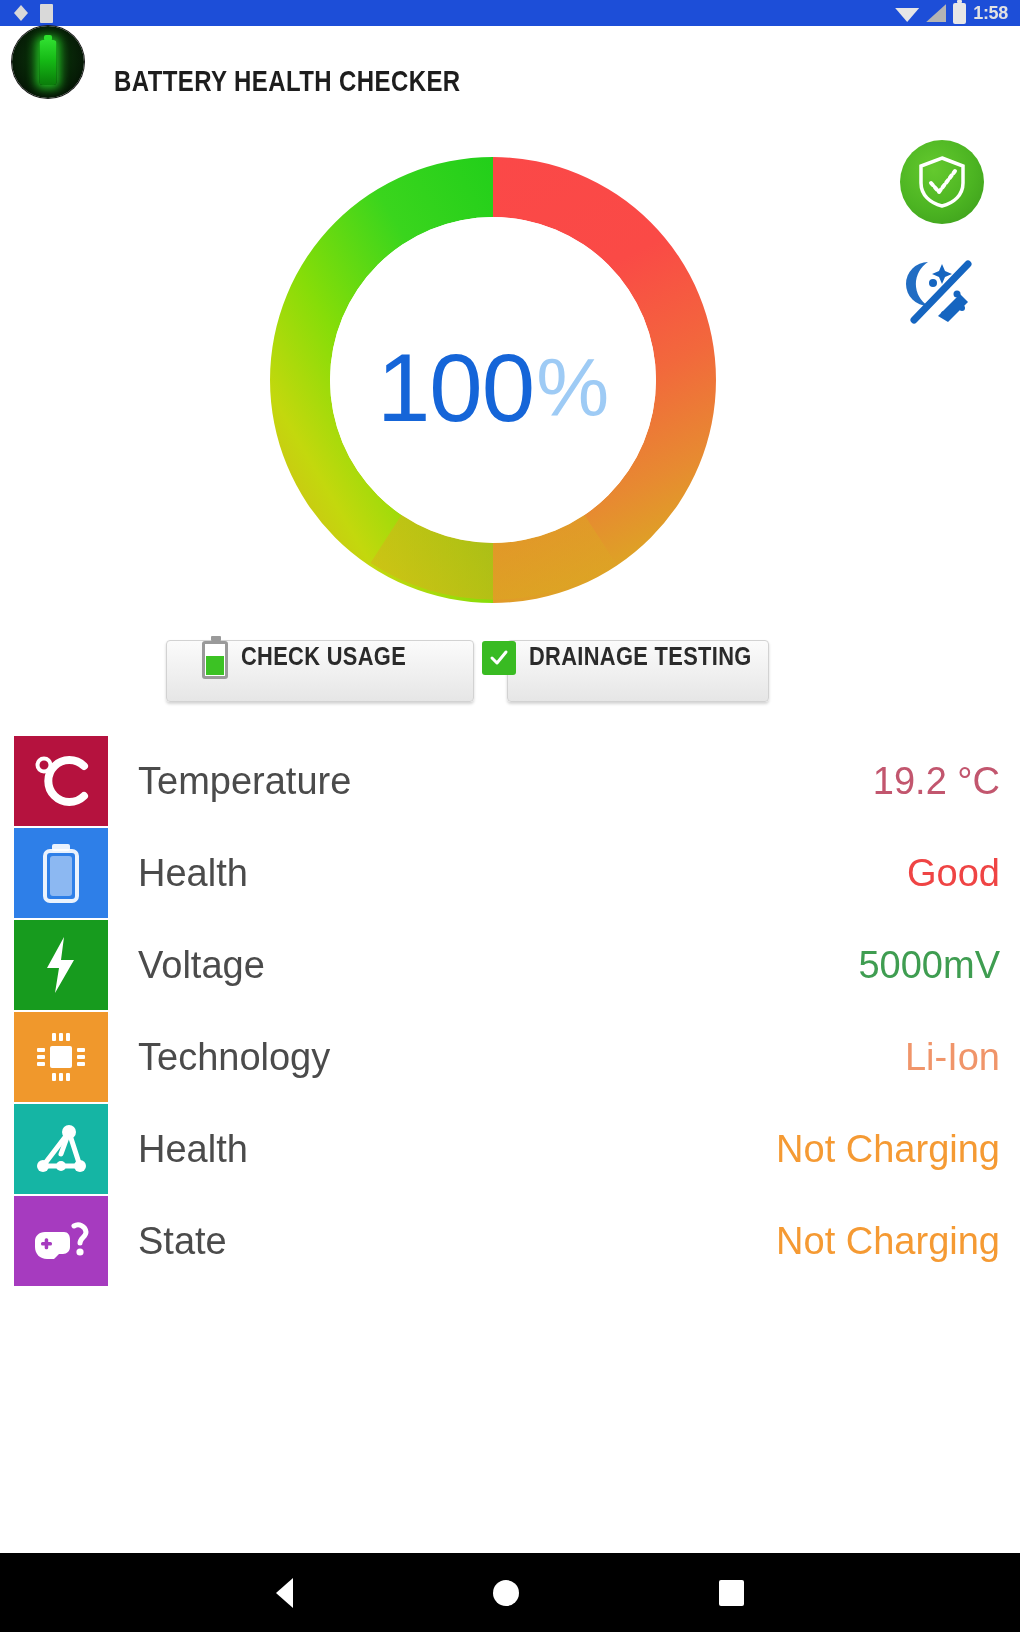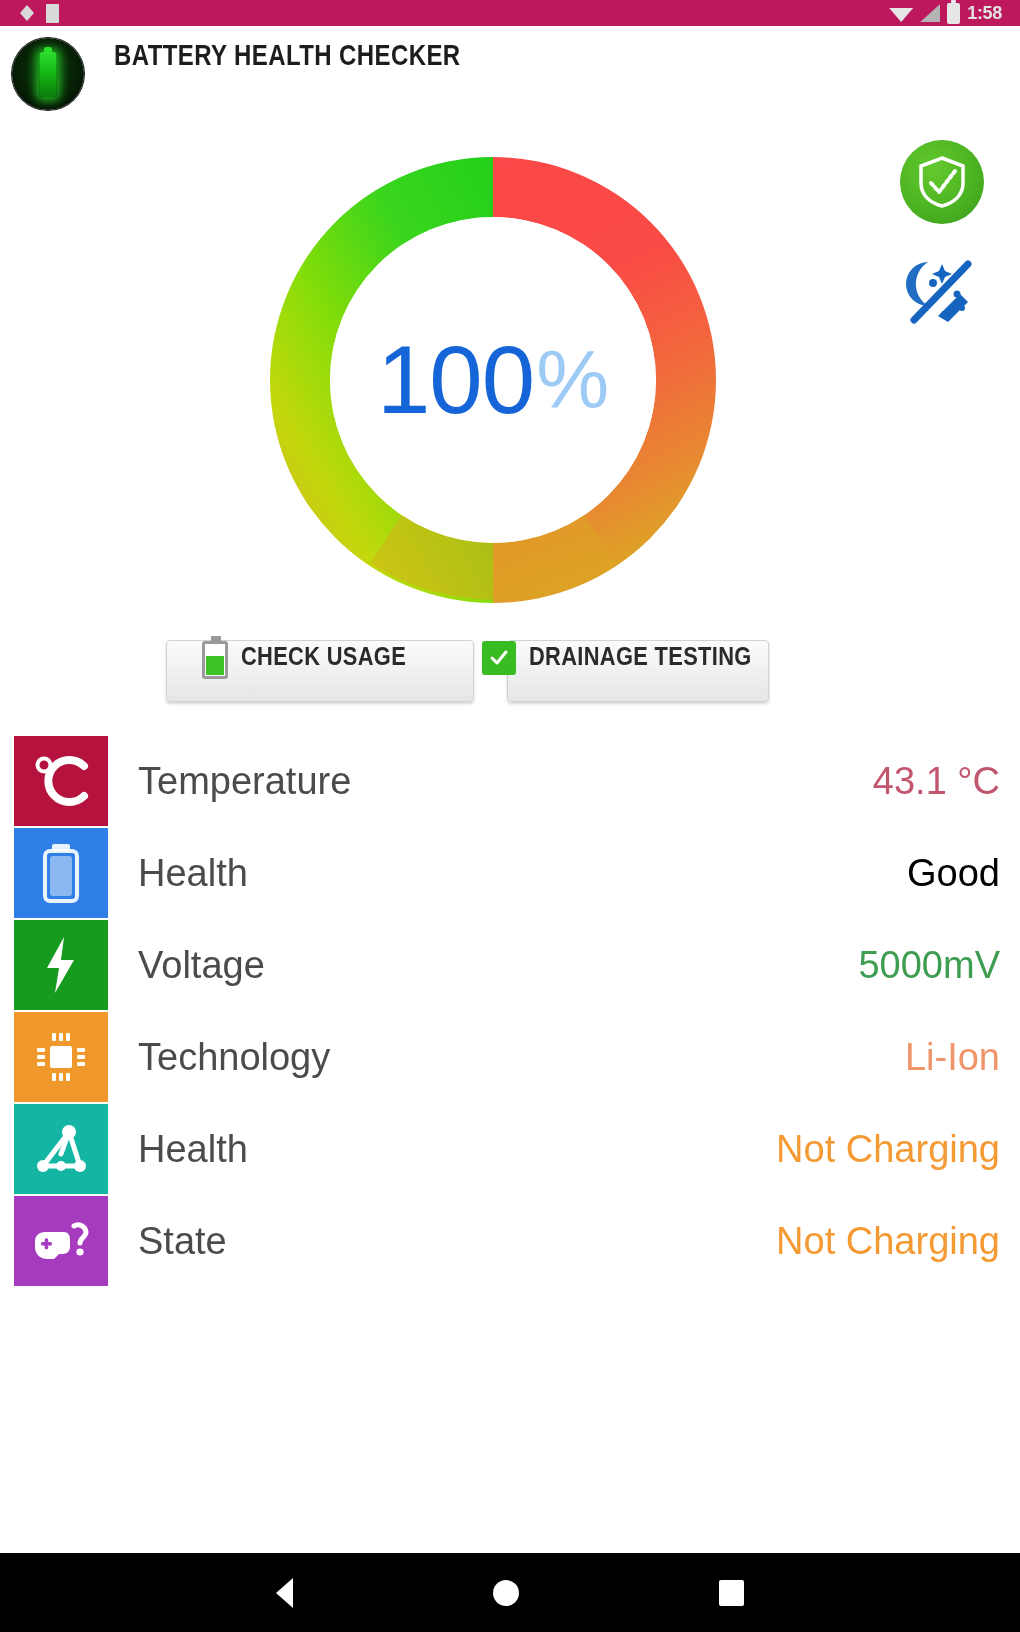--- a/index.html
+++ b/index.html
@@ -12,23 +12,23 @@
   .screen {
     position: relative;
     width: 1020px; height: 1632px;
     background: #ffffff;
   }
 
   
   .status-bar {
     position: absolute; top: 0; left: 0;
     width: 1020px; height: 26px;
-    background: #be185d;
+    background: #1d4ed8;
     display: flex; align-items: center;
-    padding: 0 18px;
+    padding: 0 12px;
   }
   .sb-left { display: flex; align-items: center; gap: 10px; }
   .sb-right { margin-left: auto; display: flex; align-items: center; gap: 7px; }
   .sb-time {
     color: #e2e2e2; font-size: 18px; font-weight: bold;
     letter-spacing: -0.3px; line-height: 1;
     font-family: "Liberation Sans", sans-serif;
   }
   .ic-alarm { width: 18px; height: 22px; position: relative; }
   .ic-alarm::before {
@@ -54,21 +54,21 @@
   }
   .ic-batt::before {
     content: ""; position: absolute; top: -3px; left: 4px;
     width: 5px; height: 3px; background: #e6e6e6; border-radius: 1px;
   }
 
   
   .app-header {
     position: absolute; top: 38px; left: 0;
     width: 1020px; height: 60px;
-    display: flex; align-items: flex-start; padding-left: 12px;
+    display: flex; align-items: flex-end; padding-left: 12px;
     background: #ffffff;
   }
   .app-logo {
     width: 72px; height: 72px; border-radius: 50%;
     background: radial-gradient(circle at 50% 45%, #0c3d0c 0%, #061c06 62%, #000000 100%);
     position: relative; flex: 0 0 auto;
     box-shadow: 0 0 0 1px #1a1a1a;
   }
   .app-logo .cell {
     position: absolute; left: 50%; top: 14px;
@@ -105,21 +105,21 @@
     width: 80px; height: 80px;
     display: flex; align-items: center; justify-content: center;
   }
 
   
   .gauge-wrap {
     position: absolute; left: 258px; top: 145px;
     width: 470px; height: 470px;
   }
   .gauge-center-text {
-    position: absolute; left: 0; top: 0;
+    position: absolute; left: 0; top: 8px;
     width: 470px; height: 470px;
     display: flex; align-items: center; justify-content: center;
     pointer-events: none;
   }
   .gauge-num {
     font-size: 96px; font-weight: 300; color: #1565d8;
     letter-spacing: -1px; line-height: 1;
     font-family: "Liberation Sans", sans-serif;
   }
   .gauge-pct {
@@ -319,33 +319,33 @@
   <div class="rows">
 
     <div class="row">
       <div class="row-icon" style="background:#b5123e">
         <svg width="60" height="56" viewBox="0 0 60 56">
           <circle cx="13" cy="12" r="6.5" fill="none" stroke="#ffffff" stroke-width="4"></circle>
           <path d="M53 13 A21 21 0 1 0 53 43" fill="none" stroke="#ffffff" stroke-width="8" stroke-linecap="round"></path>
         </svg>
       </div>
       <div class="row-label">Temperature</div>
-      <div class="row-value" style="color:#c2566e">43.1 °C</div>
+      <div class="row-value" style="color:#c2566e">19.2 °C</div>
     </div>
 
     <div class="row">
       <div class="row-icon" style="background:#2e7fe8">
         <svg width="44" height="62" viewBox="0 0 44 62">
           <rect x="13" y="2" width="18" height="7" rx="2" fill="#ffffff" opacity="0.9"></rect>
           <rect x="6" y="9" width="32" height="50" rx="5" fill="none" stroke="#ffffff" stroke-width="4" opacity="0.9"></rect>
           <rect x="11" y="14" width="22" height="40" rx="3" fill="#ffffff" opacity="0.45"></rect>
         </svg>
       </div>
       <div class="row-label">Health</div>
-      <div class="row-value" style="color:#000000">Good</div>
+      <div class="row-value" style="color:#ef4444">Good</div>
     </div>
 
     <div class="row">
       <div class="row-icon" style="background:#179b1e">
         <svg width="40" height="60" viewBox="0 0 40 60">
           <path d="M23 2 L6 33 H18 L14 58 L33 25 H20 Z" fill="#ffffff"></path>
         </svg>
       </div>
       <div class="row-label">Voltage</div>
       <div class="row-value" style="color:#3f9d51">5000mV</div>

